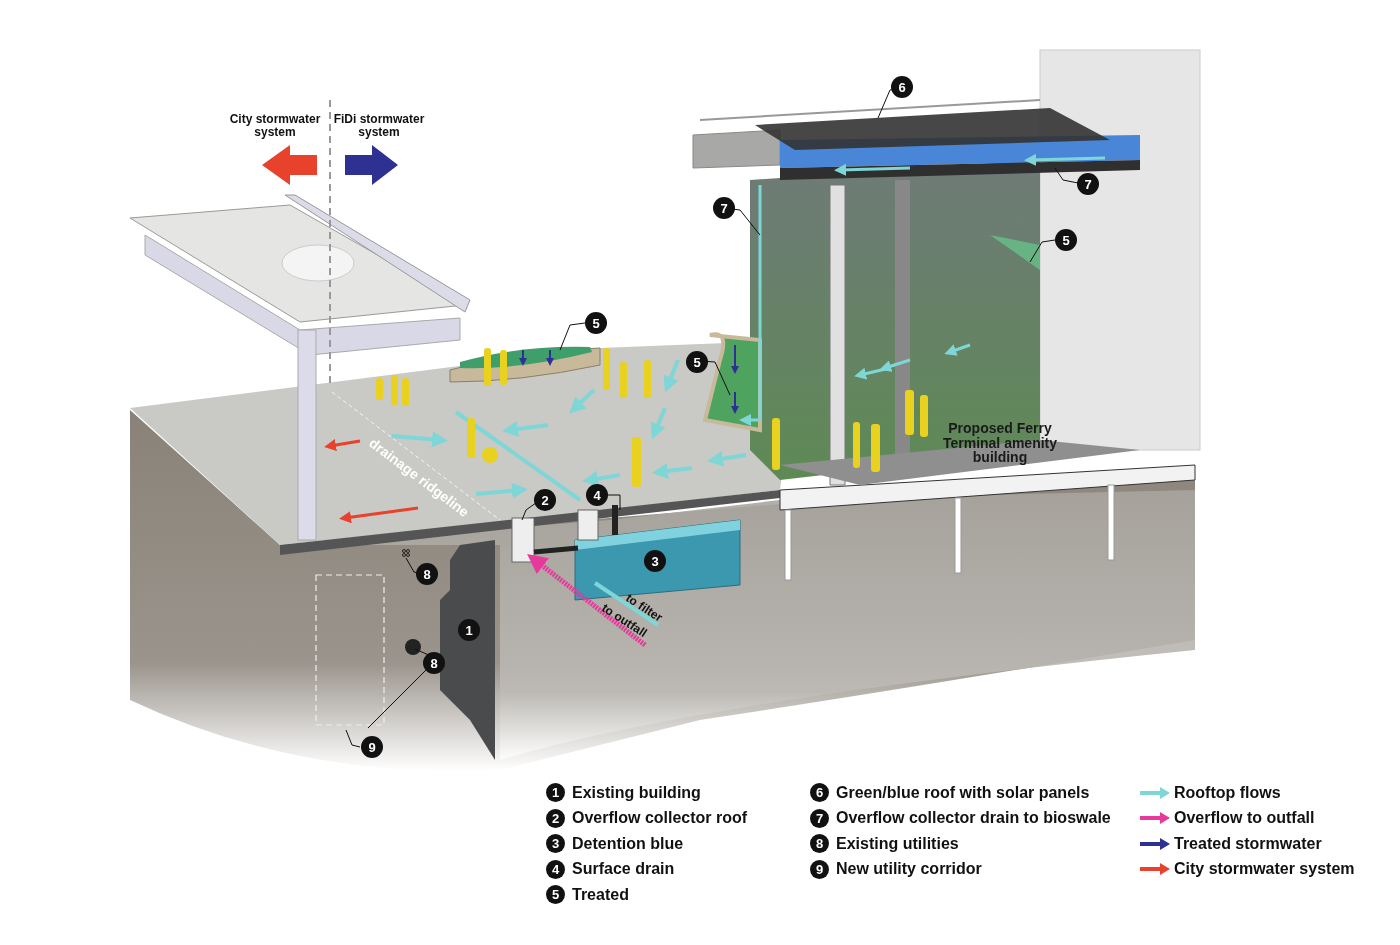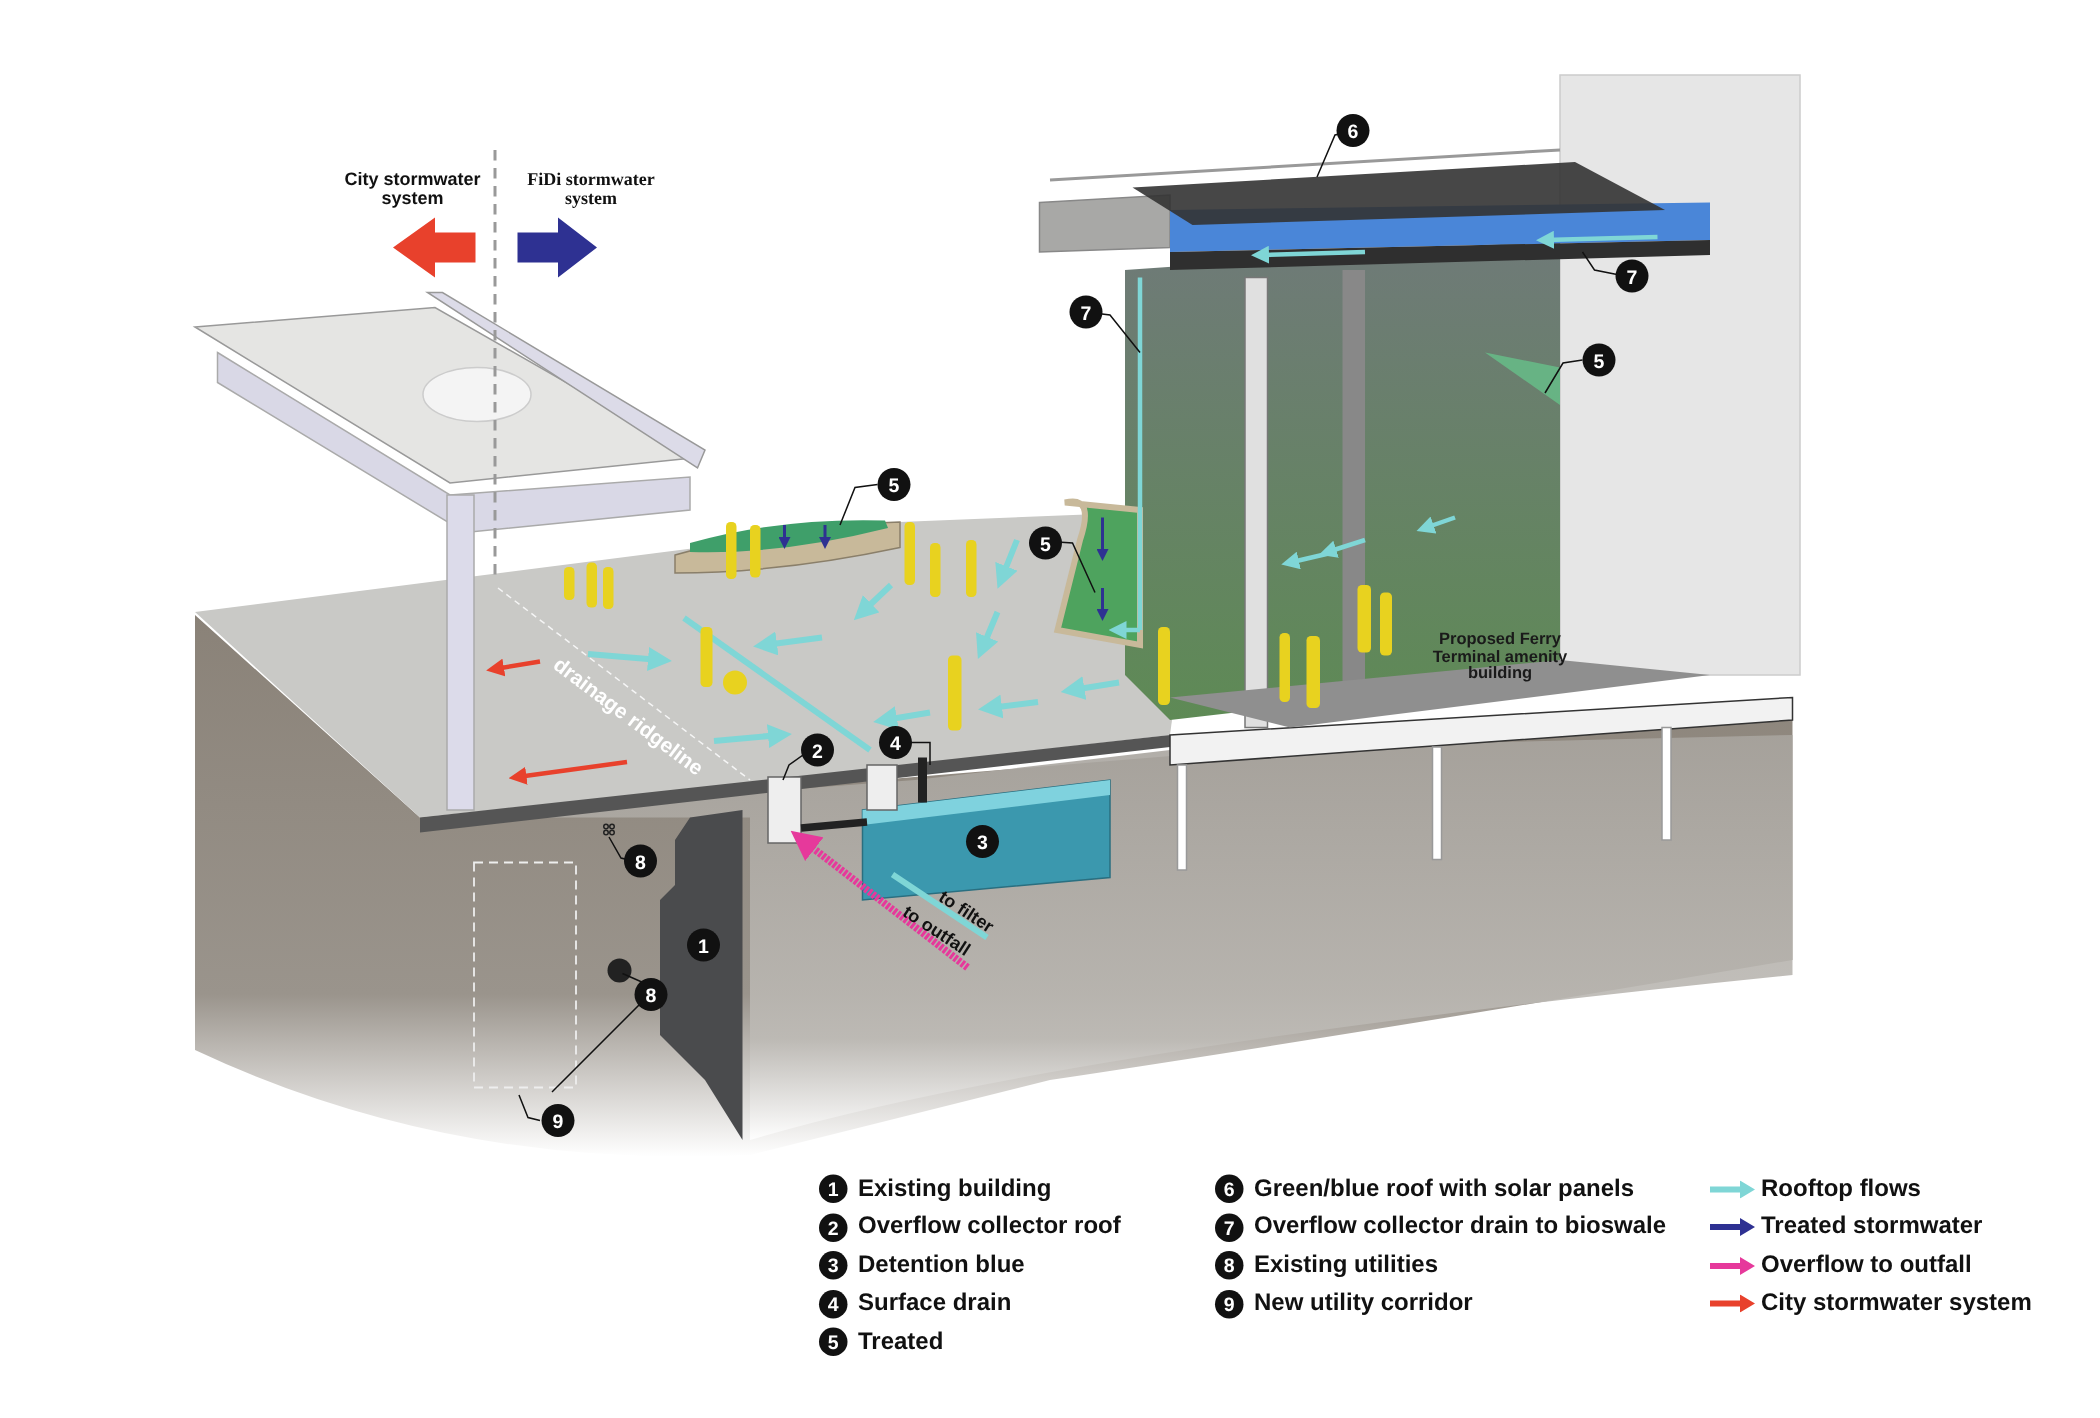--- a/index.html
+++ b/index.html
@@ -1,21 +1,21 @@
 <!DOCTYPE html>
 <html><head>
 <meta charset="utf-8">
 <style>
   html, body { margin:0; padding:0; background:#ffffff; }
   body { width:1400px; height:945px; position:relative; overflow:hidden;
          font-family:"Liberation Sans", sans-serif; }
   #scene { position:absolute; left:0; top:0; width:1400px; height:945px; }
   .lbl { position:absolute; font-weight:700; color:#111; text-align:center; line-height:1.05; }
   .top-lbl { font-size:12px; width:110px; }
-  .bldg-lbl { font-size:11px; width:120px; color:#1a1a1a; }
+  .bldg-lbl { font-size:14px; width:120px; color:#1a1a1a; }
   .legend { position:absolute; top:780px; }
   .legend-item { display:flex; align-items:center; height:25.5px; font-size:16px; font-weight:700; color:#111; }
   .num { width:19px; height:19px; border-radius:50%; background:#111; color:#fff; font-size:13px;
          display:inline-flex; align-items:center; justify-content:center; margin-right:7px; font-weight:700; }
   .arrow-key { width:30px; height:12px; margin-right:4px; display:inline-block; }
 </style>
 </head>
 <body>
 
 <svg id="scene" viewBox="0 0 1400 945" xmlns="http://www.w3.org/2000/svg">
@@ -237,21 +237,21 @@
         <text x="372" y="752" text-anchor="middle" font-size="13" font-weight="700" fill="#fff" font-family="Liberation Sans, sans-serif">9</text>
       </g>
   </g>
 
   <text x="0" y="0" transform="translate(368,445) rotate(37)" font-size="14" font-weight="700" fill="#fff" font-family="Liberation Sans, sans-serif">drainage ridgeline</text>
   <text transform="translate(625,600) rotate(33)" font-size="12" font-weight="700" fill="#111" font-family="Liberation Sans, sans-serif">to filter</text>
   <text transform="translate(601,610) rotate(33)" font-size="12" font-weight="700" fill="#111" font-family="Liberation Sans, sans-serif">to outfall</text>
 </svg>
 
 <div class="lbl top-lbl" style="left:220px; top:113px;">City stormwater system</div>
-<div class="lbl top-lbl" style="left:339px; top:113px;font-family:Liberation Serif, serif;">FiDi stormwater system</div>
+<div class="lbl top-lbl" style="left:324px; top:113px;">FiDi stormwater system</div>
 <div class="lbl bldg-lbl" style="left:940px; top:421px;">Proposed Ferry Terminal amenity building</div>
 
 <div class="legend" style="left:546px;">
   <div class="legend-item">
       <span class="num">1</span>
       <span>Existing building</span>
     </div>
   <div class="legend-item">
       <span class="num">2</span>
       <span>Overflow collector roof</span>
@@ -289,29 +289,29 @@
 </div>
 <div class="legend" style="left:1140px;" id="arrow-legend">
   <div class="legend-item">
       <svg class="arrow-key" viewBox="0 0 30 12">
         <path d="M0,4 L20,4 L20,0 L30,6 L20,12 L20,8 L0,8 Z" fill="#7fd6d6"></path>
       </svg>
       <span>Rooftop flows</span>
     </div>
   <div class="legend-item">
       <svg class="arrow-key" viewBox="0 0 30 12">
+        <path d="M0,4 L20,4 L20,0 L30,6 L20,12 L20,8 L0,8 Z" fill="#e6399b"></path>
+      </svg>
+      <span>Overflow to outfall</span>
+    </div>
+  <div class="legend-item">
+      <svg class="arrow-key" viewBox="0 0 30 12">
         <path d="M0,4 L20,4 L20,0 L30,6 L20,12 L20,8 L0,8 Z" fill="#2e3192"></path>
       </svg>
       <span>Treated stormwater</span>
-    </div>
-  <div class="legend-item">
-      <svg class="arrow-key" viewBox="0 0 30 12">
-        <path d="M0,4 L20,4 L20,0 L30,6 L20,12 L20,8 L0,8 Z" fill="#e6399b"></path>
-      </svg>
-      <span>Overflow to outfall</span>
     </div>
   <div class="legend-item">
       <svg class="arrow-key" viewBox="0 0 30 12">
         <path d="M0,4 L20,4 L20,0 L30,6 L20,12 L20,8 L0,8 Z" fill="#e8412c"></path>
       </svg>
       <span>City stormwater system</span>
     </div>
 </div>
 
 </body></html>

